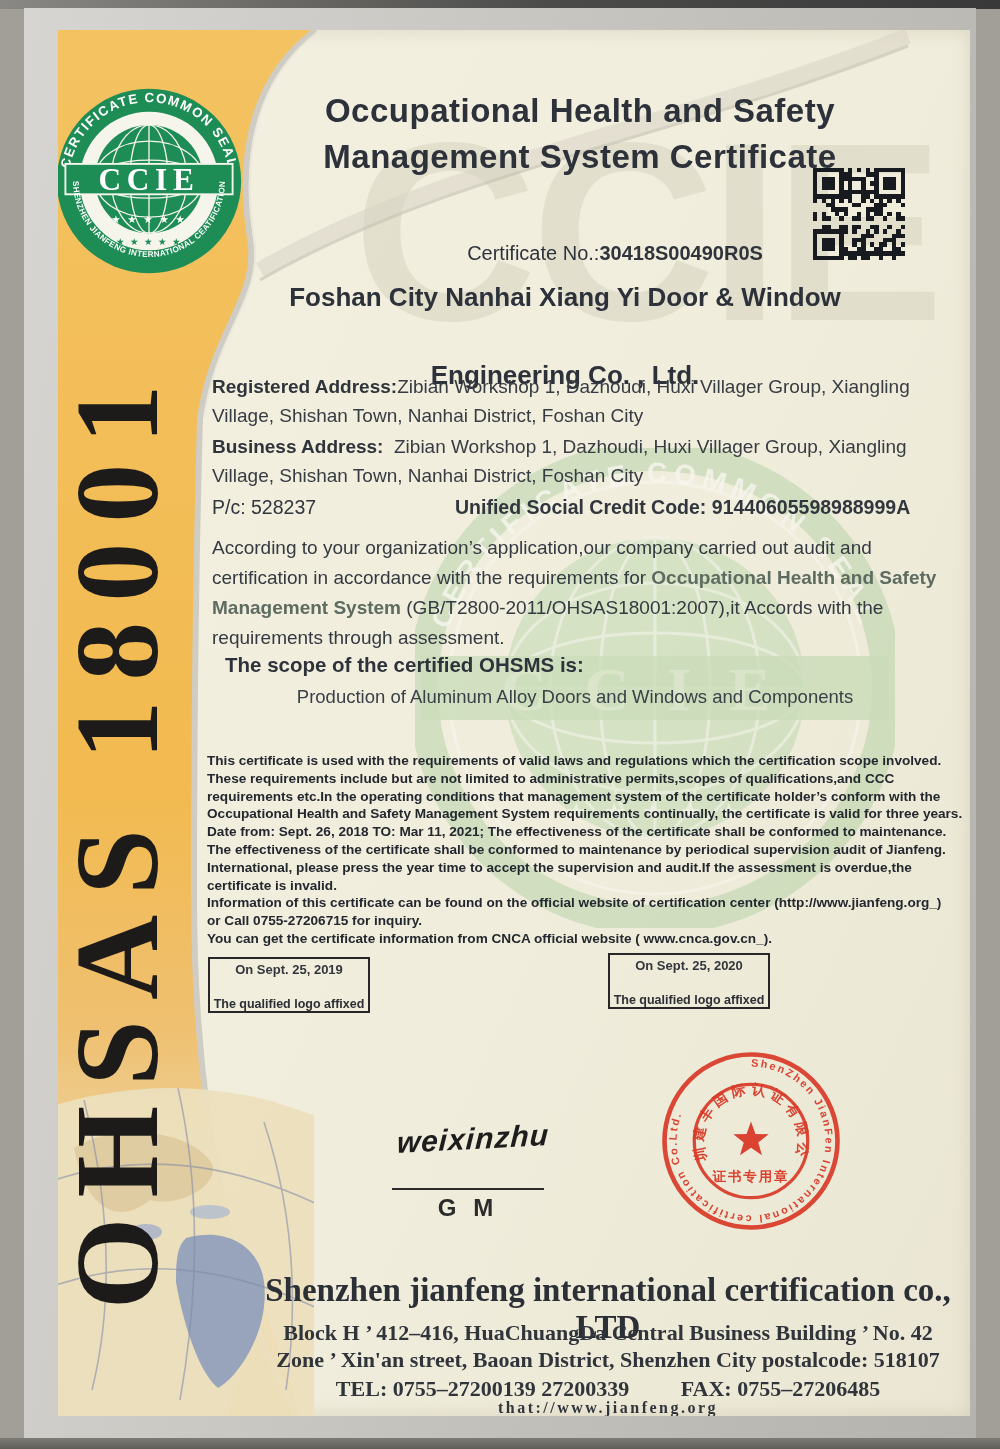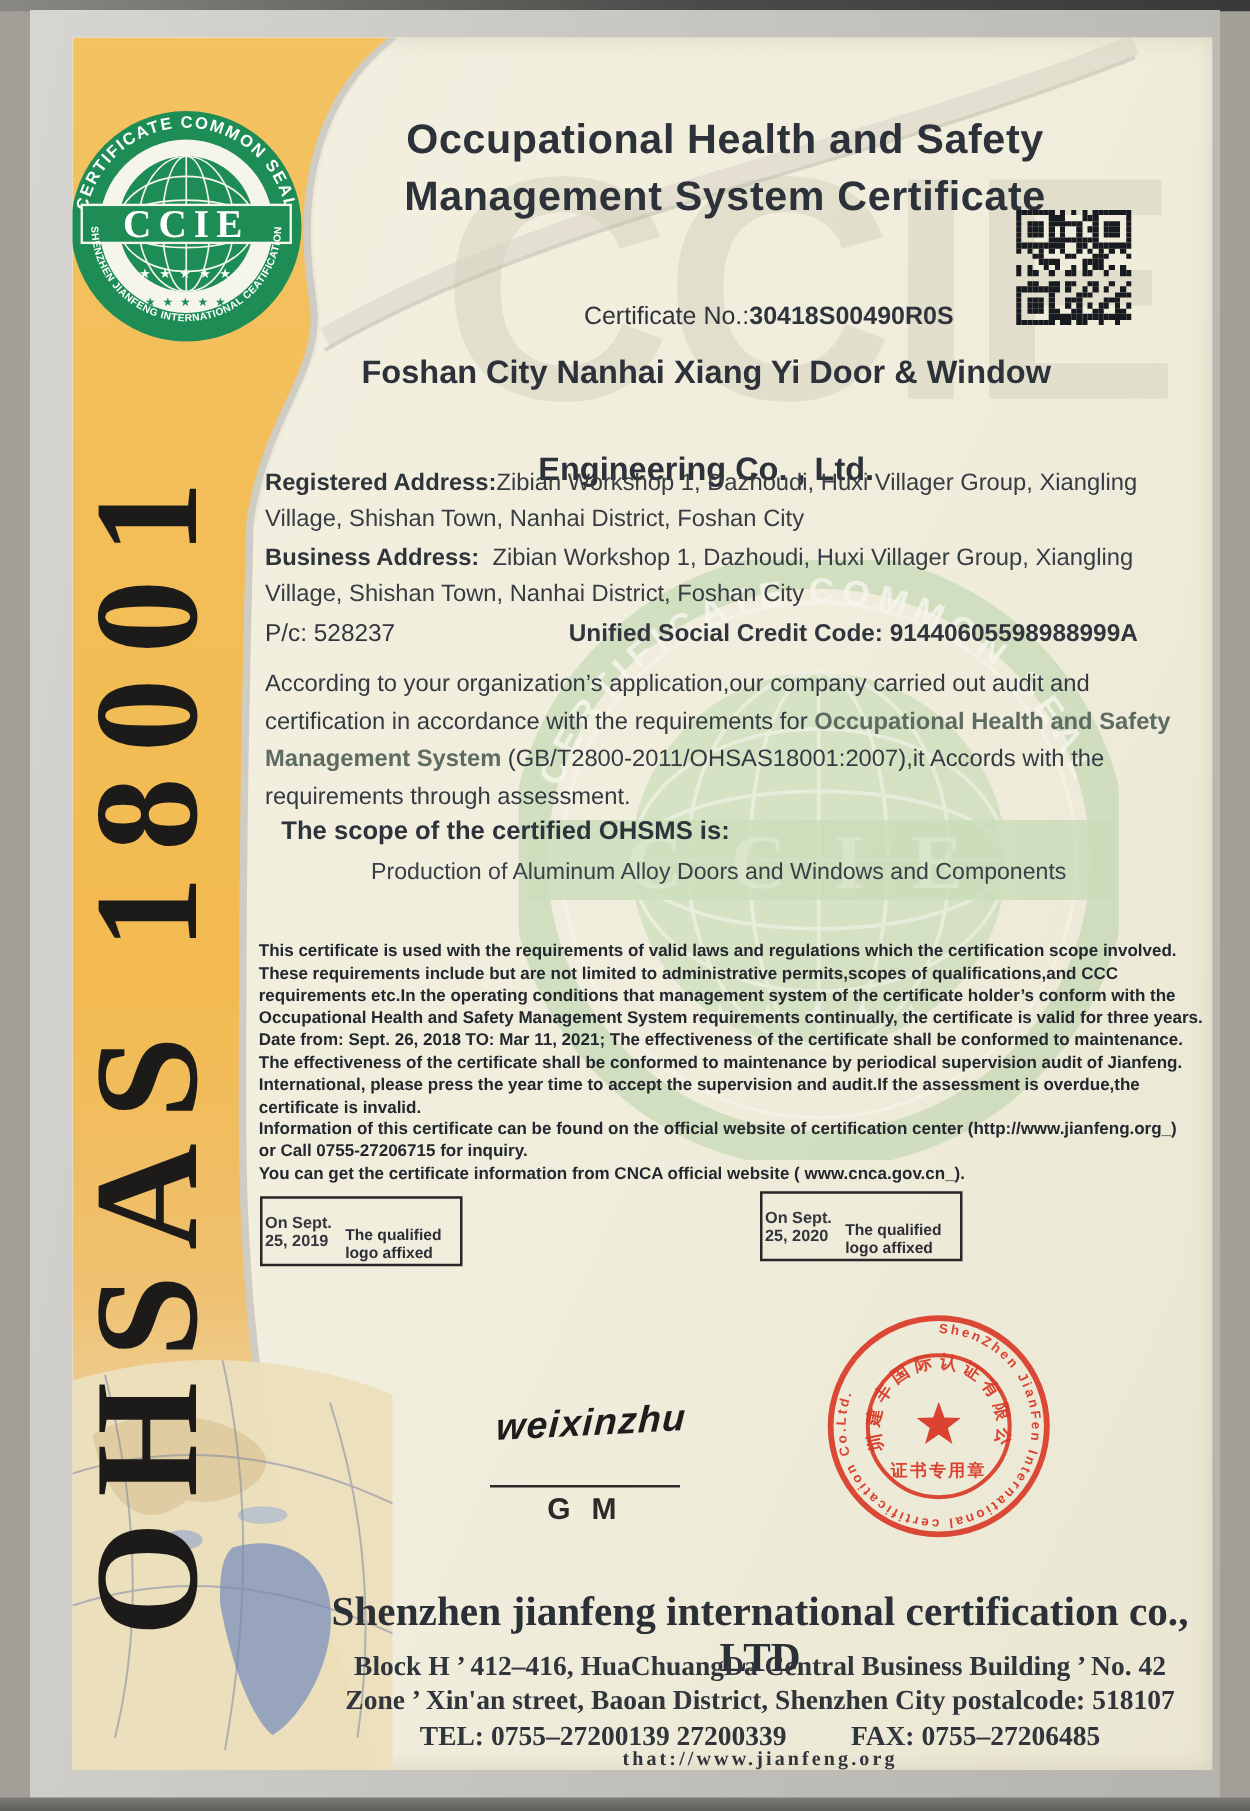--- a/index.html
+++ b/index.html
@@ -47,21 +47,21 @@
              font-weight:bold;font-size:20.5px;color:#2e333b;}
   .scopeval{position:absolute;left:167px;top:656px;width:700px;text-align:center;
             font-size:18.5px;color:#3a4047;}
   .issued{position:absolute;left:167px;top:688px;width:700px;text-align:center;
           font-size:20px;color:#31363e;}
   .issued b{font-size:21px;}
 
   #fine-print{position:absolute;left:149px;top:722px;width:758px;
               font-size:13.6px;line-height:17.8px;font-weight:600;color:#23282f;}
   .qbox{position:absolute;width:162px;height:56px;border:2px solid #27272a;
-        display:flex;flex-direction:row;justify-content:space-around;
+        display:flex;flex-direction:column;justify-content:space-around;
         align-items:center;padding:3px 2px;box-sizing:border-box;}
   .qbox .l1{font-size:13px;font-weight:600;color:#33363c;}
   .qbox .l2{font-size:12.5px;font-weight:bold;color:#2c2f35;margin-top:20px;}
 
   .sig-name{position:absolute;left:330px;top:1092px;width:170px;text-align:center;
     font-style:italic;font-weight:bold;font-size:30px;color:#1d1d1d;
     transform:rotate(-3deg) skewX(-6deg);letter-spacing:1px;}
   .sig-line{position:absolute;left:334px;top:1158px;width:152px;border-top:2.5px solid #2b2b2b;}
   .sig-title{position:absolute;left:334px;top:1164px;width:152px;text-align:center;
     font-weight:bold;font-size:24px;letter-spacing:5px;color:#2b2b2b;}

